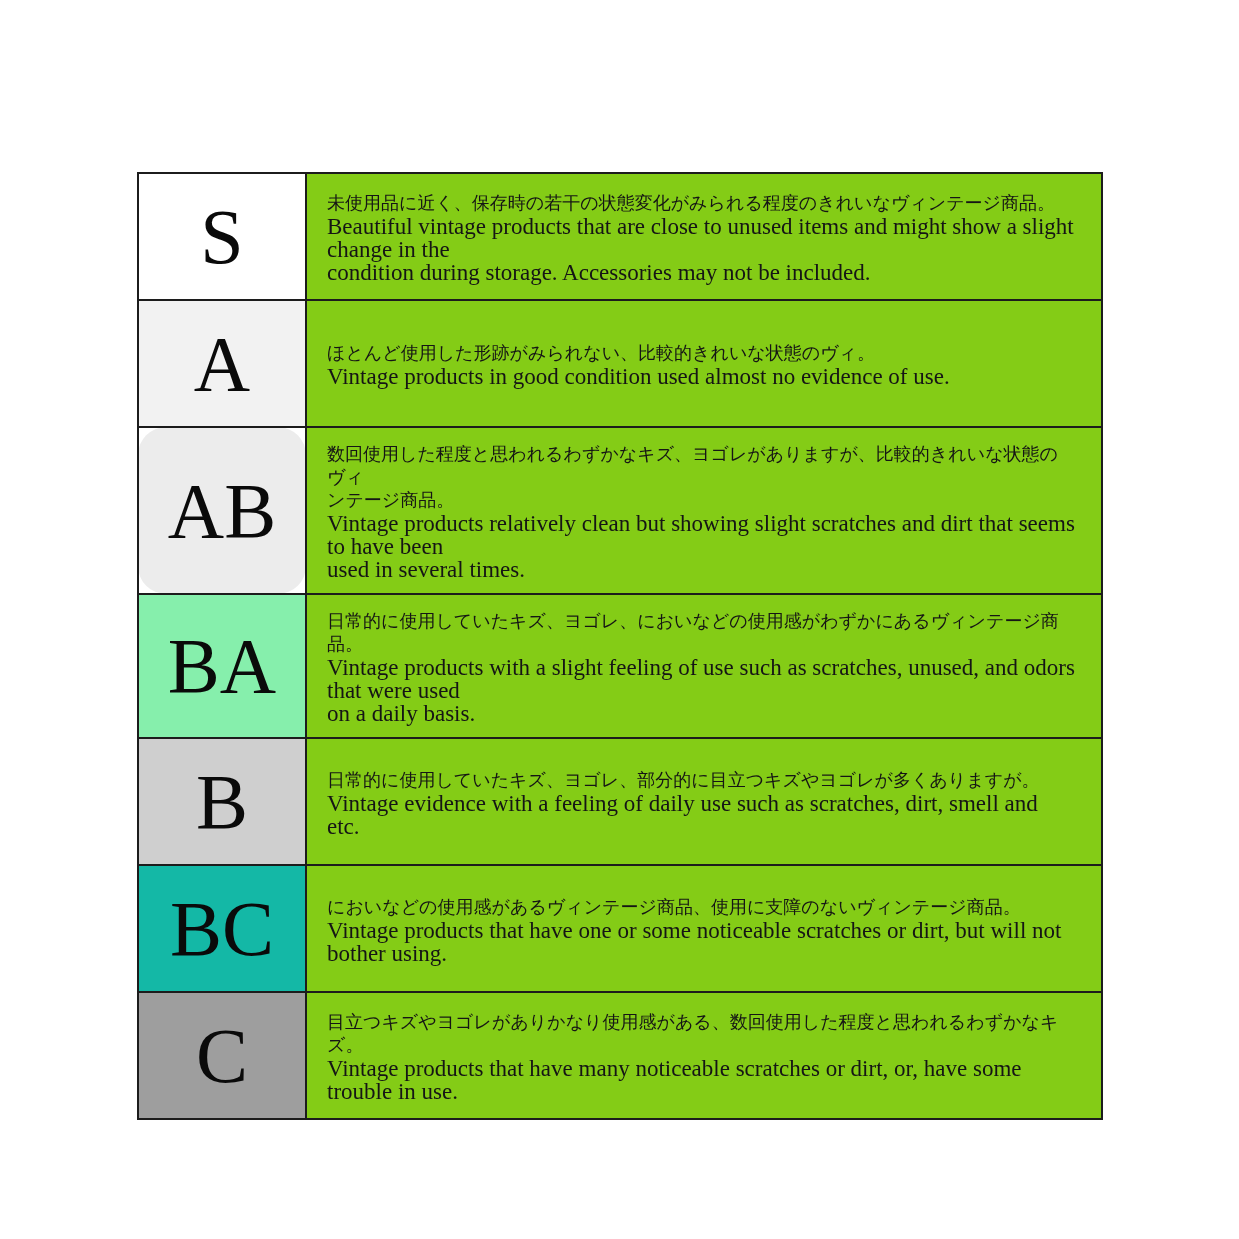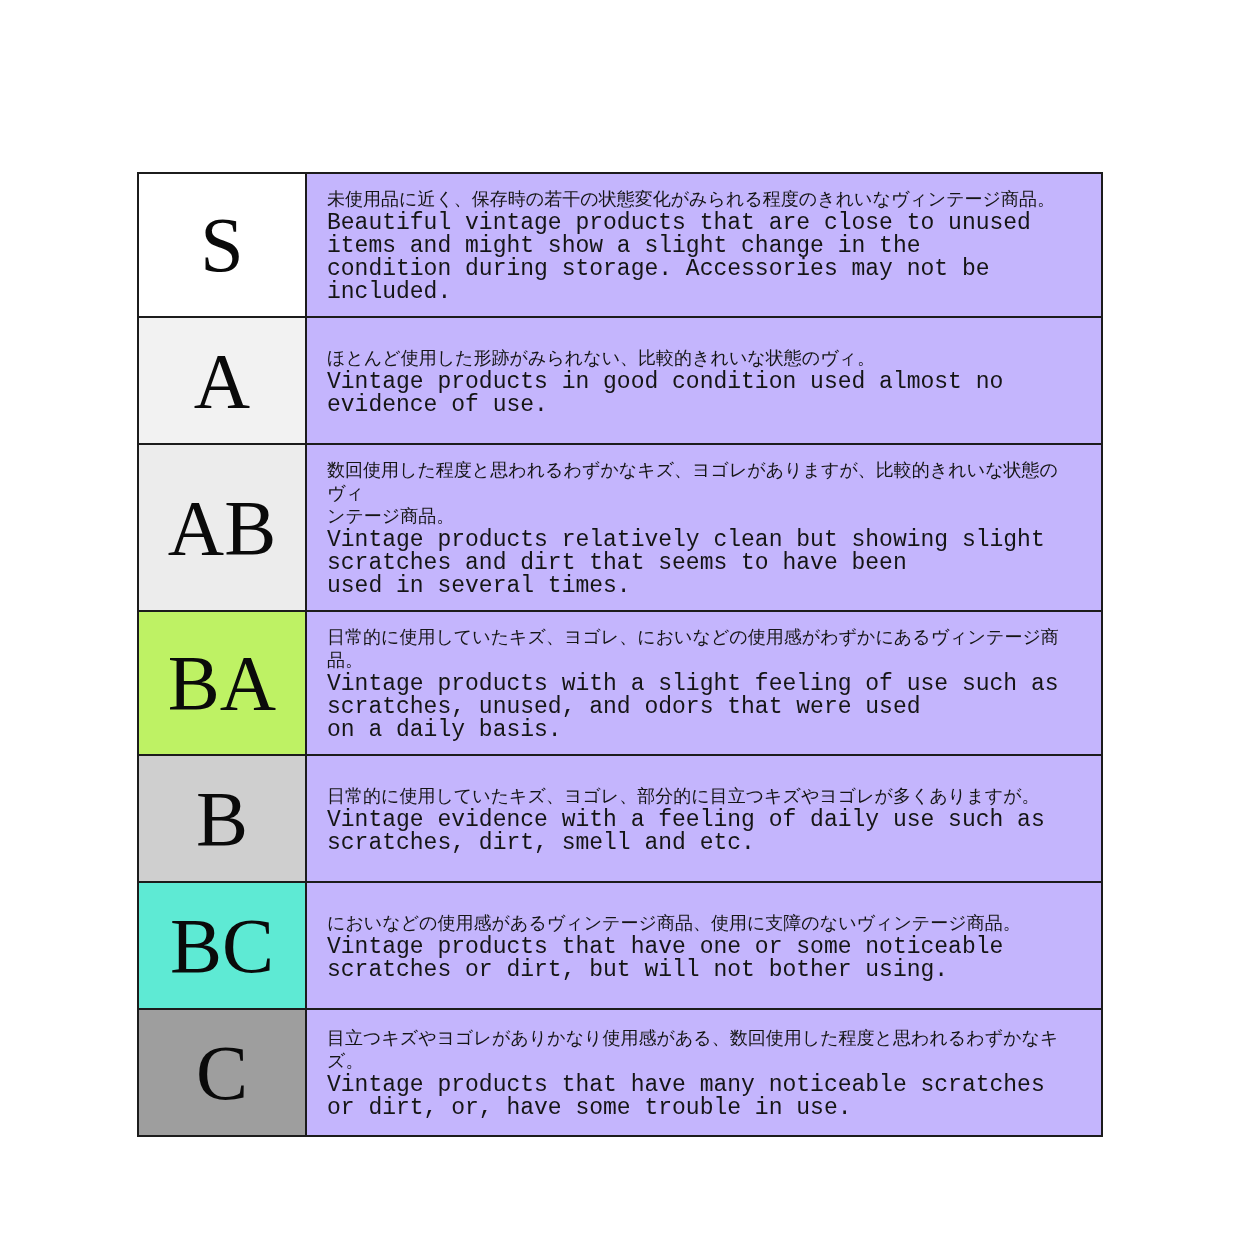--- a/index.html
+++ b/index.html
@@ -41,22 +41,21 @@
     text-align: center;
     vertical-align: middle;
     font-size: 78px;
     line-height: 1;
     color: #0a0a0a;
     padding: 0;
   }
   td.desc-cell {
     vertical-align: middle;
     padding: 15px 26px 12px 20px;
-    background: #c4b5fd;
-    font-family: Liberation Mono, monospace;
+    background: #84cc16;
   }
   .desc-jp {
     font-size: 18px;
     line-height: 23px;
     white-space: pre-wrap;
     color: #151515;
   }
   .desc-en {
     font-size: 23px;
     line-height: 23px;
@@ -83,51 +82,51 @@
       <tr>
         <td class="grade-cell" style="background-color: rgb(242, 242, 242);">
           <span>A</span>
         </td>
         <td class="desc-cell">
           <div class="desc-jp">ほとんど使用した形跡がみられない、比較的きれいな状態のヴィ。</div>
           <div class="desc-en">Vintage products in good condition used almost no evidence of use.</div>
         </td>
       </tr>
       <tr>
-        <td class="grade-cell" style="background-color: rgb(236, 236, 236);">
+        <td class="grade-cell" style="background-color: rgb(236, 236, 236); border-radius: 28px;">
           <span>AB</span>
         </td>
         <td class="desc-cell">
           <div class="desc-jp">数回使用した程度と思われるわずかなキズ、ヨゴレがありますが、比較的きれいな状態のヴィ
 ンテージ商品。</div>
           <div class="desc-en">Vintage products relatively clean but showing slight scratches and dirt that seems to have been
 used in several times.</div>
         </td>
       </tr>
       <tr>
-        <td class="grade-cell" style="background-color: #bef264;">
+        <td class="grade-cell" style="background-color: #86efac;">
           <span>BA</span>
         </td>
         <td class="desc-cell">
           <div class="desc-jp">日常的に使用していたキズ、ヨゴレ、においなどの使用感がわずかにあるヴィンテージ商品。</div>
           <div class="desc-en">Vintage products with a slight feeling of use such as scratches, unused, and odors that were used
 on a daily basis.</div>
         </td>
       </tr>
       <tr>
         <td class="grade-cell" style="background-color: rgb(207, 207, 207);">
           <span>B</span>
         </td>
         <td class="desc-cell">
           <div class="desc-jp">日常的に使用していたキズ、ヨゴレ、部分的に目立つキズやヨゴレが多くありますが。</div>
           <div class="desc-en">Vintage evidence with a feeling of daily use such as scratches, dirt, smell and etc.</div>
         </td>
       </tr>
       <tr>
-        <td class="grade-cell" style="background-color: #5eead4;">
+        <td class="grade-cell" style="background-color: #14b8a6;">
           <span>BC</span>
         </td>
         <td class="desc-cell">
           <div class="desc-jp">においなどの使用感があるヴィンテージ商品、使用に支障のないヴィンテージ商品。</div>
           <div class="desc-en">Vintage products that have one or some noticeable scratches or dirt, but will not bother using.</div>
         </td>
       </tr>
       <tr>
         <td class="grade-cell" style="background-color: rgb(158, 158, 158);">
           <span>C</span>

